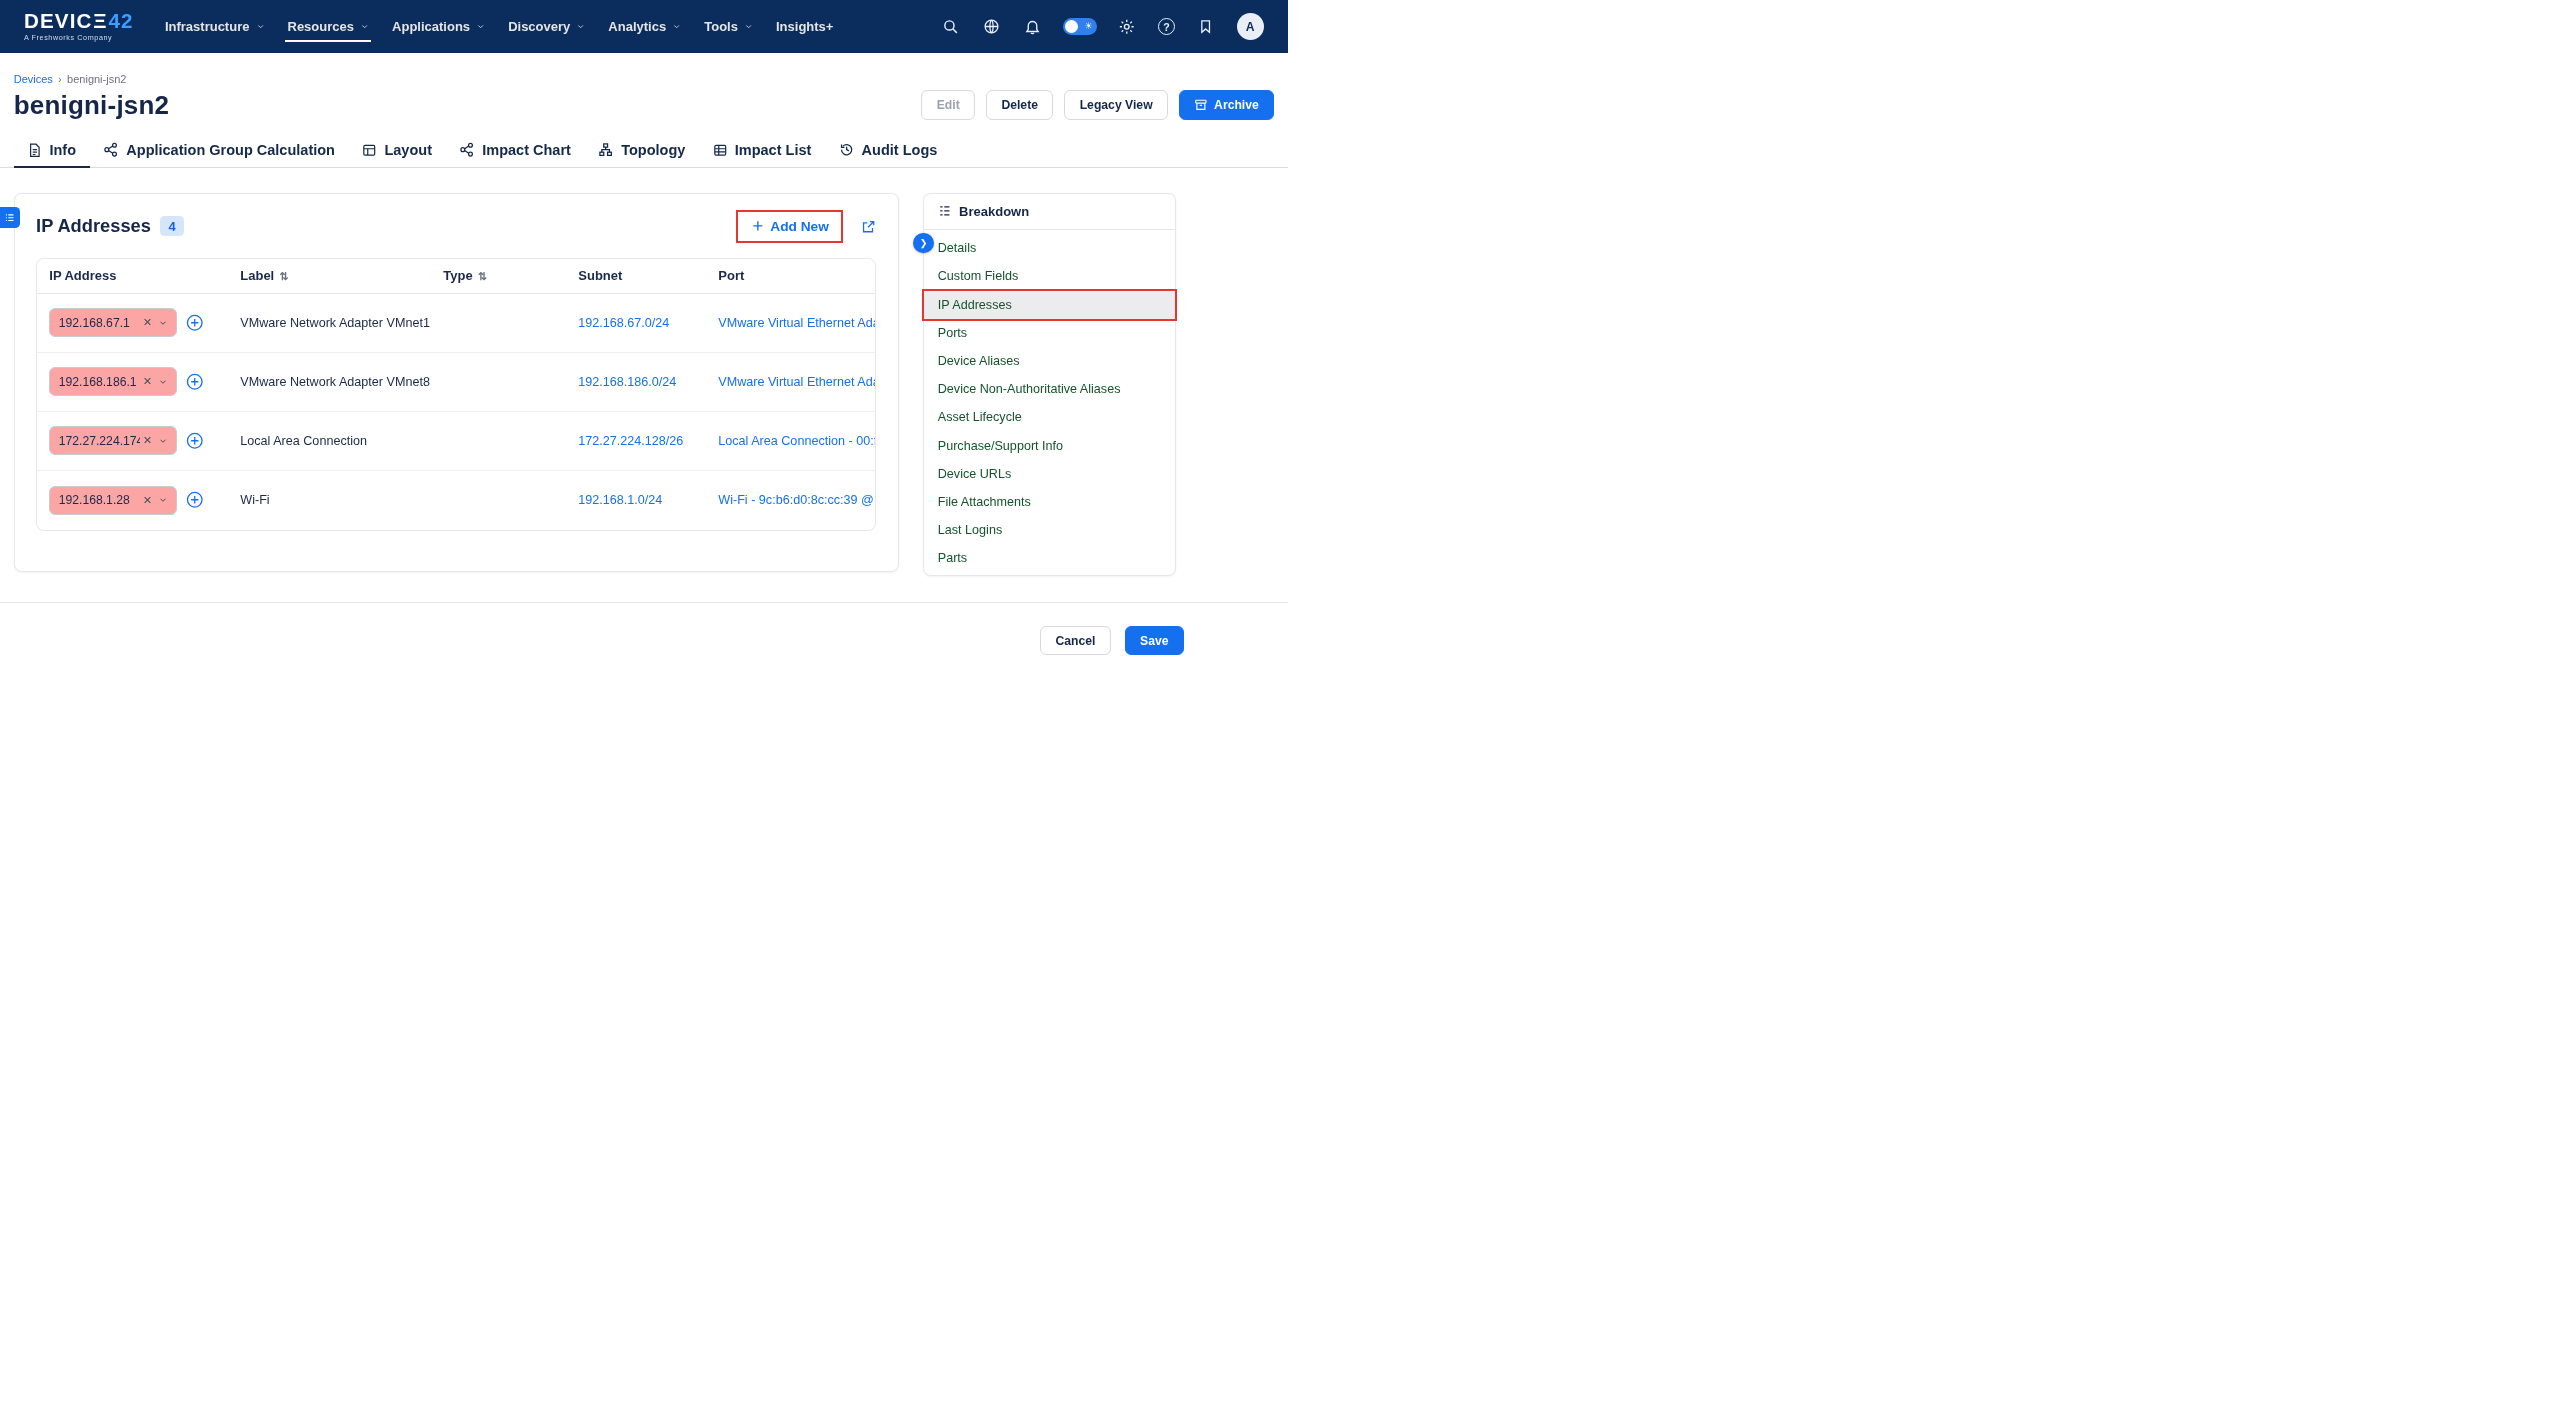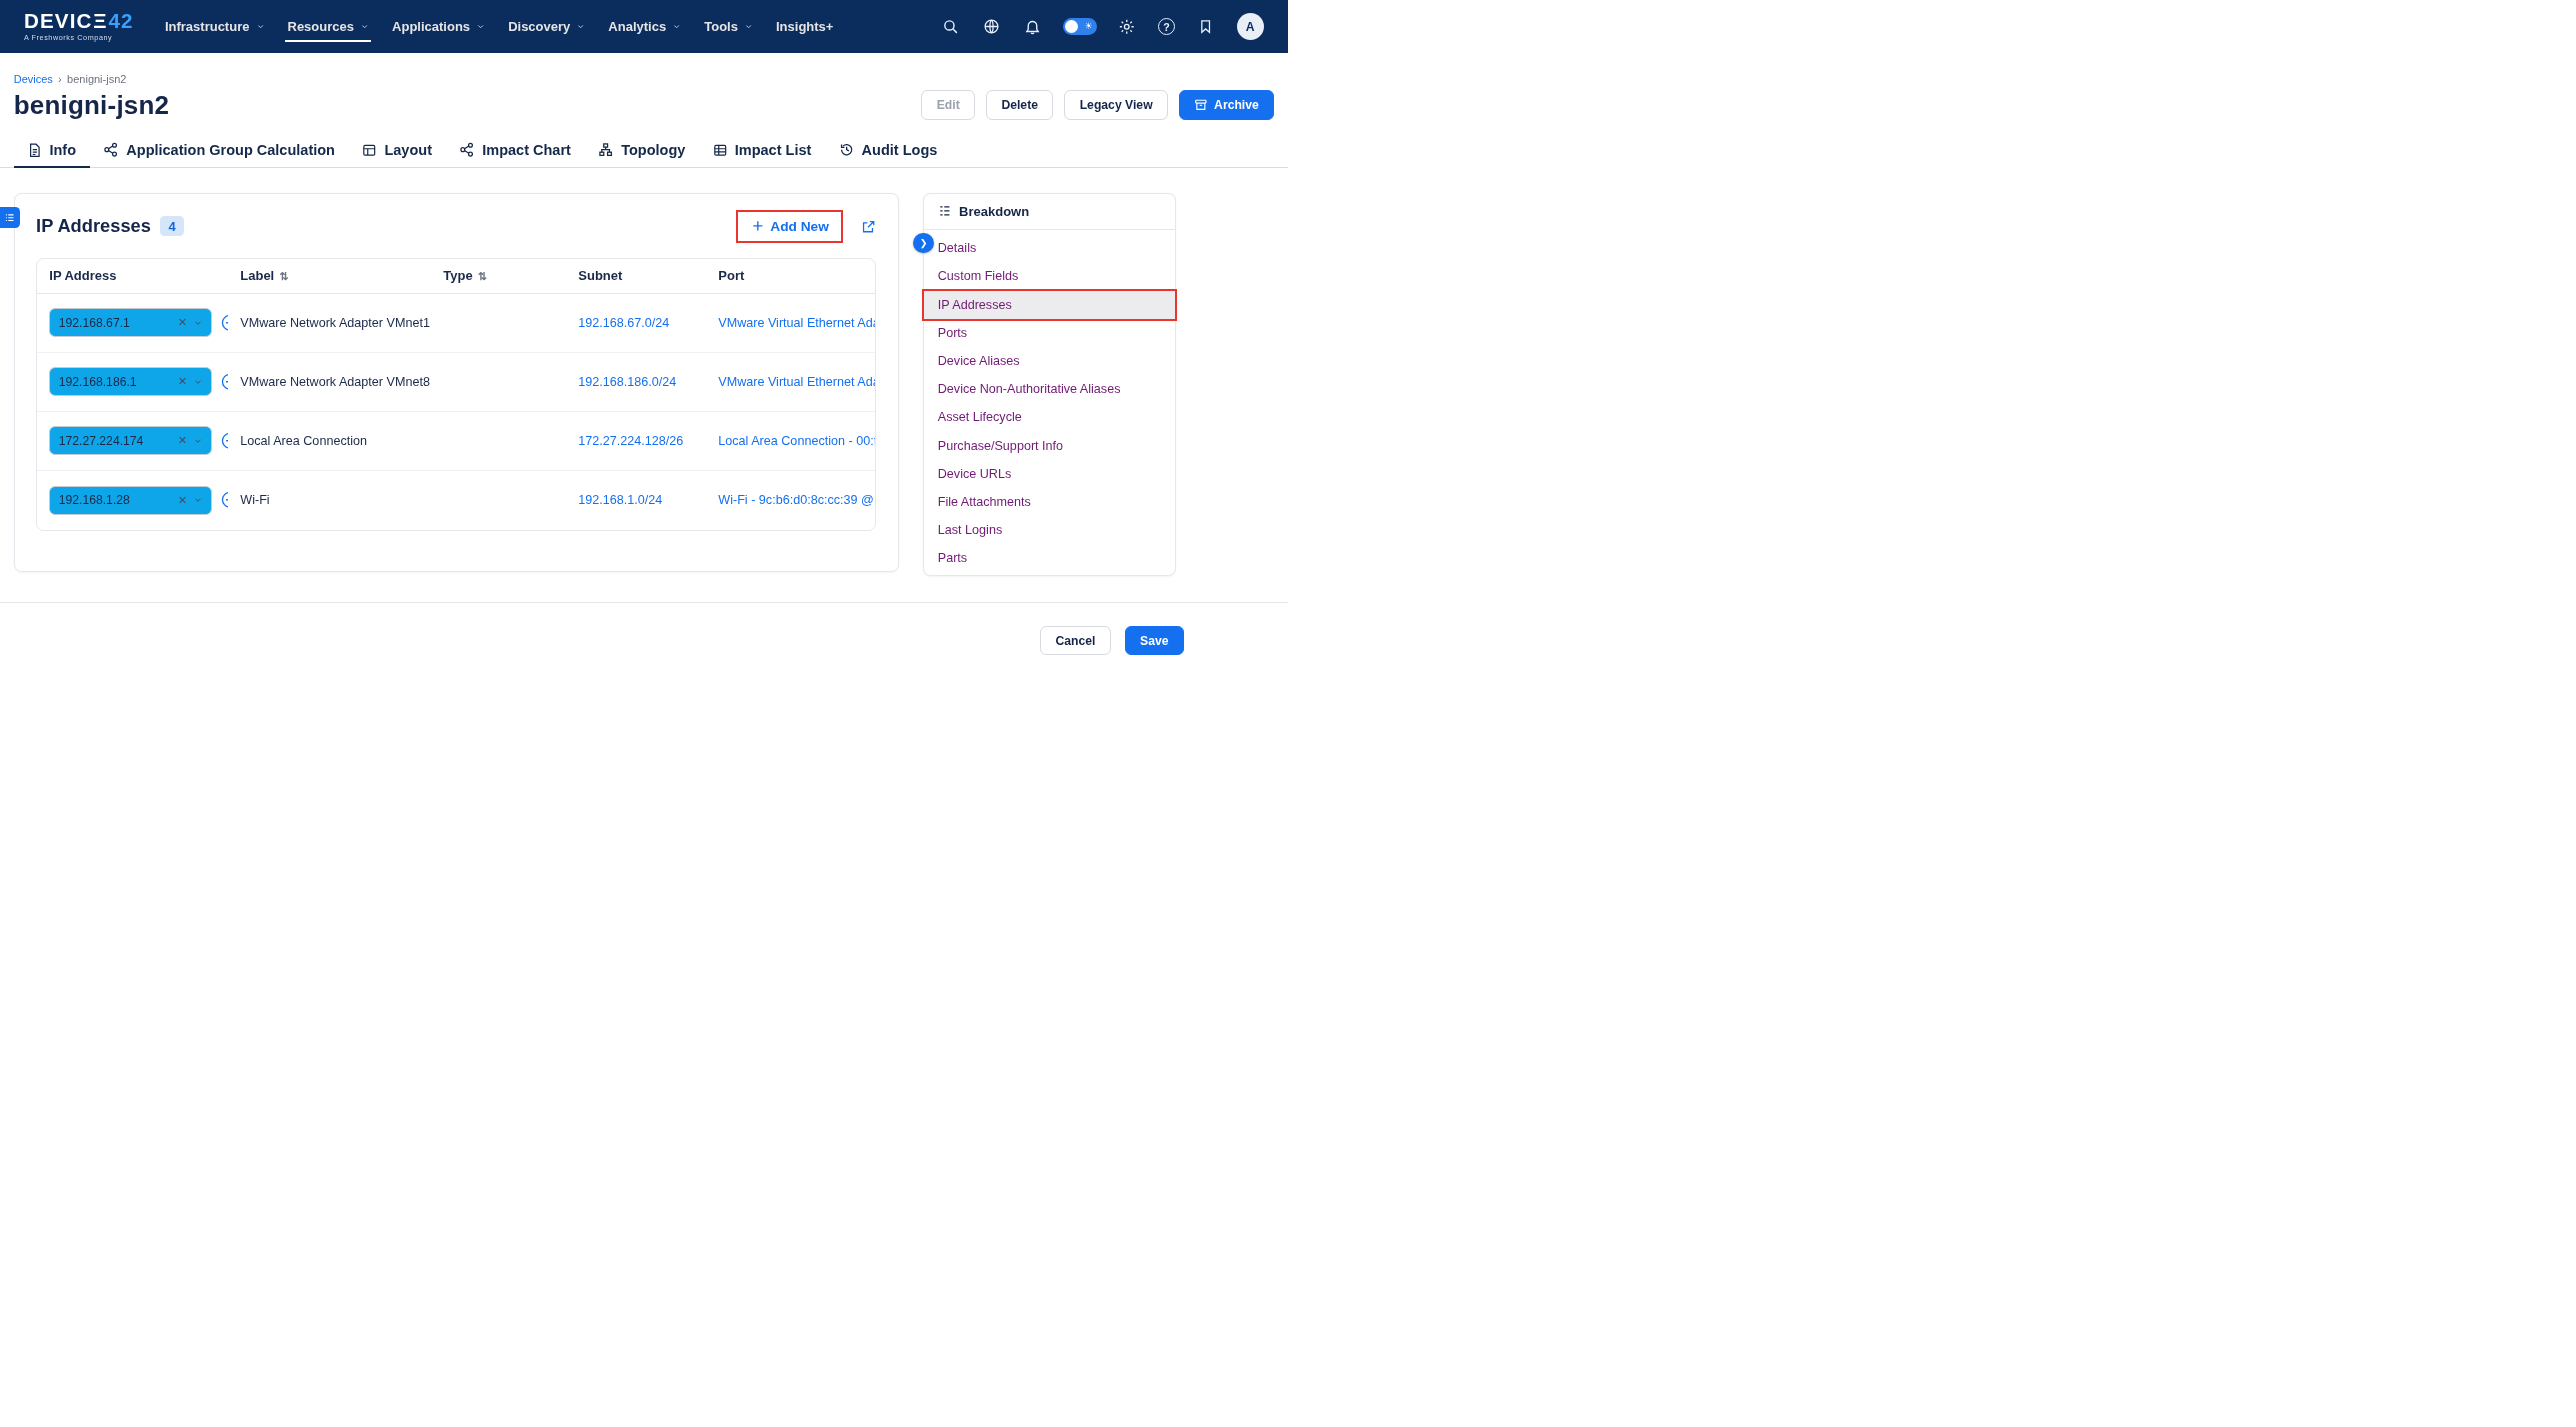--- a/index.html
+++ b/index.html
@@ -55,32 +55,32 @@
 
   
   .table-box { margin-top:17px; border:0.8px solid #e4e7ec; border-radius:7.6px; overflow:hidden; }
   .trow { display:grid; grid-template-columns:191px 203px 135px 140px 1fr; align-items:center; }
   .trow.thead { height:35px; border-bottom:0.8px solid #e4e7ec; font-size:13px; font-weight:700; color:#1b2a4a; }
   .trow.data { height:59px; border-bottom:0.8px solid #eef1f4; }
   .trow.data:last-child { border-bottom:none; }
   .tcell { padding:0 12.2px; white-space:nowrap; overflow:hidden; }
   .sort { color:#6b7280; font-size:10.7px; margin-left:5.3px; cursor:pointer; }
   .ipcell { display:flex; align-items:center; gap:8.4px; }
-  .ip-input { display:flex; align-items:center; width:163px; height:29px; border:0.8px solid #c6ccd4; border-radius:6.1px; padding:0 8.4px; background:#0ea5e9; }
+  .ip-input { display:flex; align-items:center; width:128px; height:29px; border:0.8px solid #c6ccd4; border-radius:6.1px; padding:0 8.4px; background:#fca5a5; }
   .ip-input input { border:none; outline:none; flex:1; min-width:0; font-size:12.2px; color:#1b2a4a; font-family:inherit; background:transparent; }
   .ip-clear { color:#454d59; font-size:14.5px; line-height:1; cursor:pointer; margin:0 6.1px 0 3.1px; }
   .caret { color:#454d59; cursor:pointer; display:flex; }
   .label-text { font-size:12.6px; color:#1b2a4a; }
   .link { color:#1570ef; font-size:12.6px; cursor:pointer; }
 
   
   .breakdown { position:relative; width:253px; height:383px; background:#fff; border:0.8px solid #e4e7ec; border-radius:7.6px; box-shadow:0 0.8px 2.3px rgba(16,24,40,.05); }
   .bd-head { display:flex; align-items:center; gap:7.6px; padding:10px 13.7px; border-bottom:0.8px solid #e4e7ec; font-size:13px; font-weight:800; color:#16264a; }
   .bd-list { padding:4.6px 0; }
-  .bd-item { padding:6.1px 13.7px; font-size:12.6px; color:#701a75; cursor:pointer; line-height:16px; }
+  .bd-item { padding:6.1px 13.7px; font-size:12.6px; color:#14532d; cursor:pointer; line-height:16px; }
   .bd-item.active { background:#ececee; }
   .expand-btn { position:absolute; left:-10.7px; top:39px; width:20.6px; height:20.6px; border-radius:50%; background:#1570ef; color:#fff; display:flex; align-items:center; justify-content:center; cursor:pointer; box-shadow:0 0.8px 2.3px rgba(0,0,0,.25); }
 
   
   .left-flag { position:absolute; left:0; top:207px; width:20px; height:21.4px; background:#1570ef; border-radius:0 4.6px 4.6px 0; display:flex; align-items:center; justify-content:center; cursor:pointer; color:#fff; }
 
   
   .footbar { position:absolute; left:0; right:0; top:602px; bottom:0; background:#fff; border-top:0.8px solid #e2e5ea; display:flex; justify-content:flex-end; align-items:flex-start; gap:13.7px; padding:23px 104px 0 0; }
   .btn.small { height:29px; }
 </style>

